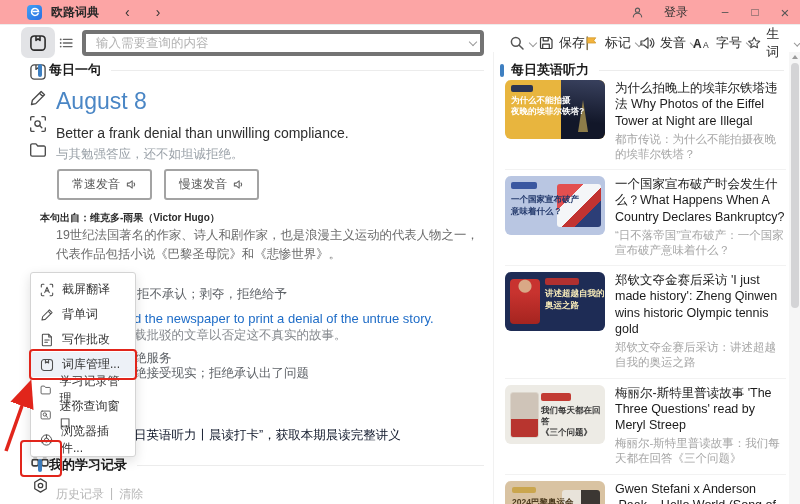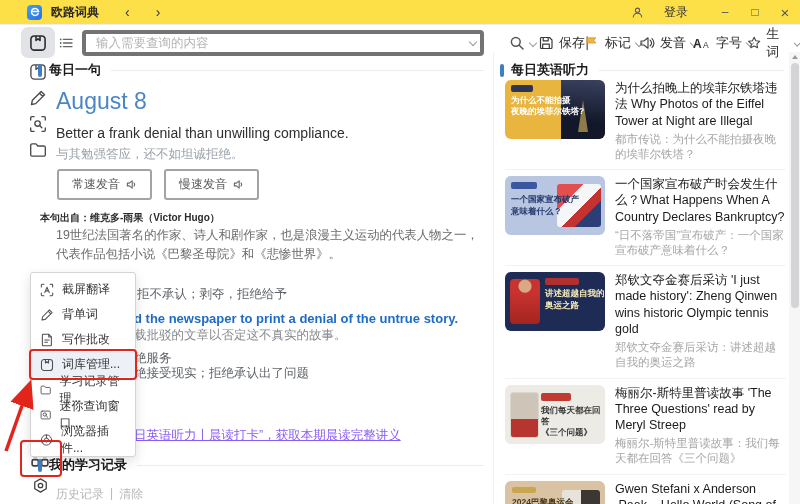--- a/index.html
+++ b/index.html
@@ -2,21 +2,21 @@
 <html><head>
 <meta charset="utf-8">
 <style>
   html,body{margin:0;padding:0;background:#e9e9e9;}
   .app{position:relative;width:800px;height:504px;background:#fff;overflow:hidden;
        font-family:"Liberation Sans",sans-serif;-webkit-font-smoothing:antialiased;}
   svg{display:block}
   svg text{font-family:"Liberation Sans",sans-serif;}
 
   
-  .titlebar{position:absolute;left:0;top:0;right:0;height:24px;background:#fde047;
+  .titlebar{position:absolute;left:0;top:0;right:0;height:24px;background:#fca5a5;
             border-bottom:1px solid #ededed;display:flex;align-items:center;}
   .applogo{width:15px;height:15px;border-radius:4px;margin-left:27px;
            background:linear-gradient(135deg,#41a0f5,#2a6fe0);display:flex;align-items:center;justify-content:center;}
   .appname{font-size:12px;font-weight:bold;color:#262626;margin-left:9px;}
   .navbtn{font-size:14px;color:#333;margin-left:26px;cursor:default;line-height:1;}
   .tb-right{margin-left:auto;display:flex;align-items:center;}
   .login{display:flex;align-items:center;gap:20px;font-size:12px;color:#333;margin-right:22px;}
   .winbtn{width:30px;text-align:center;font-size:12px;color:#555;}
   .winbtn.close{font-size:15px;}
 
@@ -55,26 +55,26 @@
   .trans{position:absolute;left:56px;top:146px;font-size:12.5px;color:#9aa1a8;}
   .spbtns{position:absolute;left:57px;top:169px;display:flex;gap:12px;}
   .spbtn{display:flex;align-items:center;gap:6px;border:2px solid #a3a3a3;border-radius:3px;
          background:#fff;padding:5px 13px;font-size:12px;color:#555;}
   .srch{position:absolute;left:40px;top:211px;font-size:10px;font-weight:bold;color:#2b2b2b;}
   .srcp{position:absolute;left:56px;top:226px;width:424px;font-size:12.4px;color:#6b6b6b;line-height:1.55;}
 
   
   .defline{position:absolute;font-size:12.5px;color:#5f6368;white-space:nowrap;}
   .dl0{left:137px;top:286px;}
-  .dl1{left:134px;top:311px;font-size:13px;font-weight:bold;color:#1e6cc7;}
+  .dl1{left:134px;top:311px;font-size:13px;font-weight:normal;color:#1e6cc7;}
   .dl2{left:134px;top:327px;color:#85898e;}
   .dl3{left:134px;top:350px;}
   .dl4{left:134px;top:365px;}
   .dl5{left:136px;top:391px;}
-  .dl6{left:134px;top:427px;color:#8b5cf6;text-decoration:underline;}
+  .dl6{left:134px;top:427px;color:#0f172a;}
   .histrow{position:absolute;left:56px;top:486px;font-size:12px;color:#b6b6b6;display:flex;gap:6px;}
 
   
   .menu{position:absolute;left:30px;top:272px;width:104px;background:#fff;border:1px solid #d4d4d4;
         border-radius:3px;box-shadow:0 4px 12px rgba(0,0,0,.13);padding:4px 0;z-index:10;}
   .mitem{height:25px;display:flex;align-items:center;gap:8px;padding:0 9px;font-size:12px;color:#333;}
   .mitem.hl{background:#edf1f7;}
 
   
   .redbox{position:absolute;border:2.5px solid #e1251b;border-radius:4px;z-index:30;pointer-events:none;}

